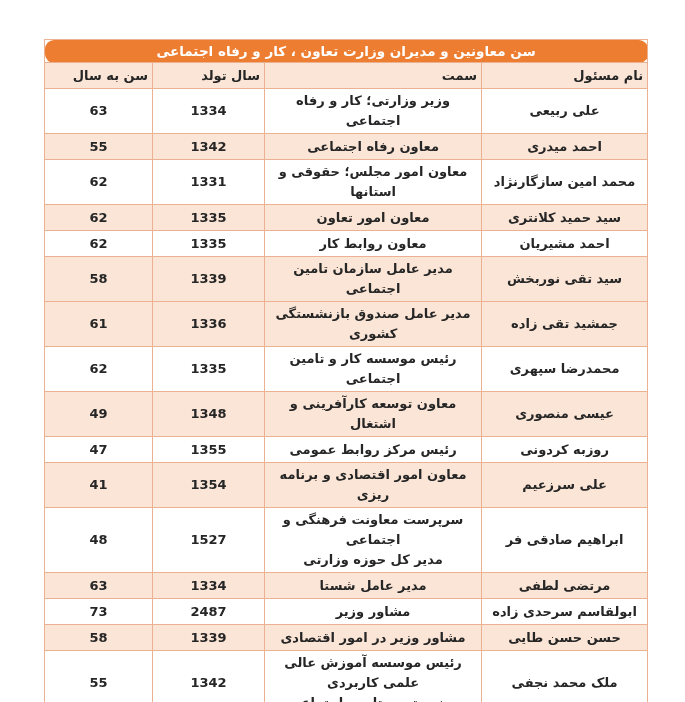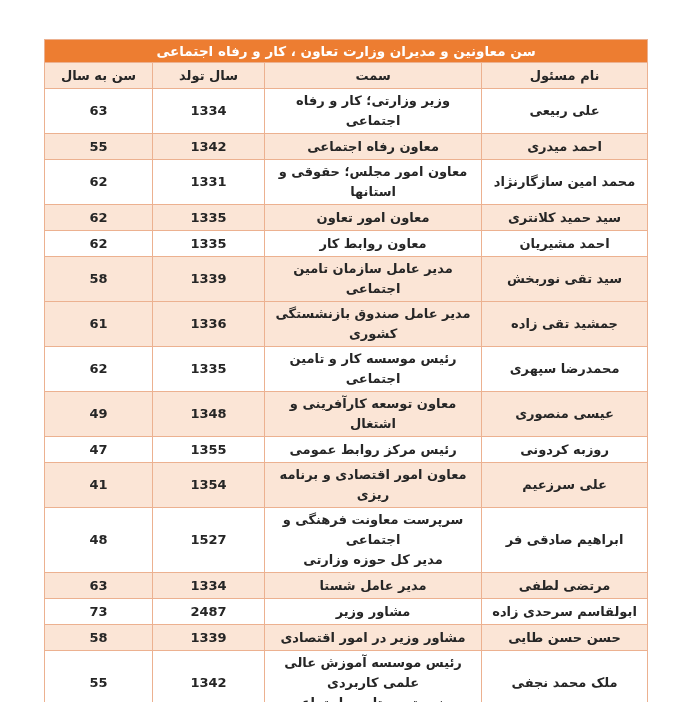--- a/index.html
+++ b/index.html
@@ -41,24 +41,26 @@
     overflow: hidden;
   }
   tr.title-row td {
     background: var(--header-bg, #ED7D31);
     color: var(--header-text, #ffffff);
     font-size: 13.5px;
     height: 18px;
     line-height: 18px;
     padding: 2px;
     letter-spacing: 0.2px;
+    border-radius: 9px;
   }
   tr.head-row th {
     background: var(--band-bg, #FBE5D6);
     height: 21px;
+    text-align: right;
   }
   tbody tr td { background: #ffffff; height: 21px; }
   tbody tr.band td { background: var(--band-bg, #FBE5D6); }
   td.cell-position { white-space: pre-line; }
 </style>
 </head>
 <body>
 
 <div class="page">
   <div class="table-wrap">

